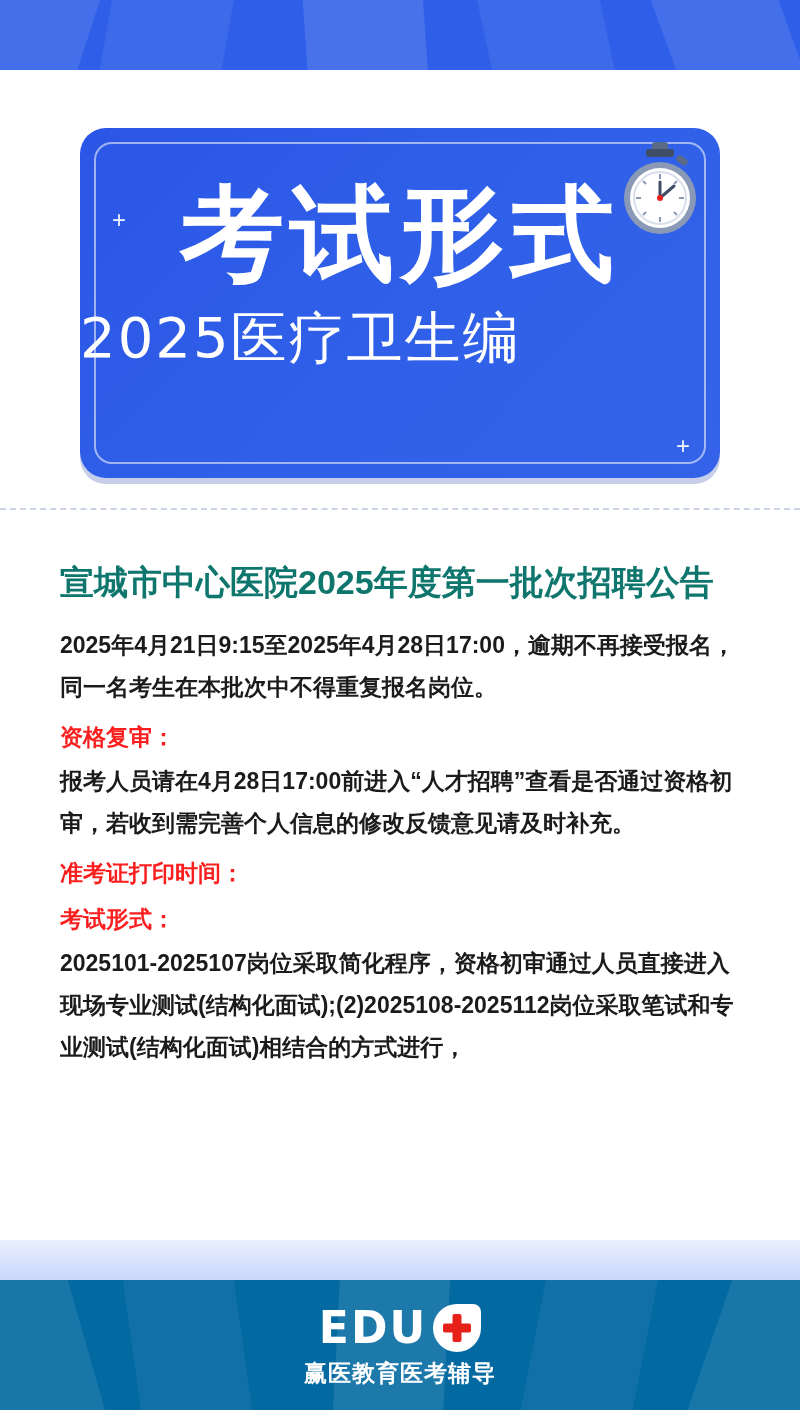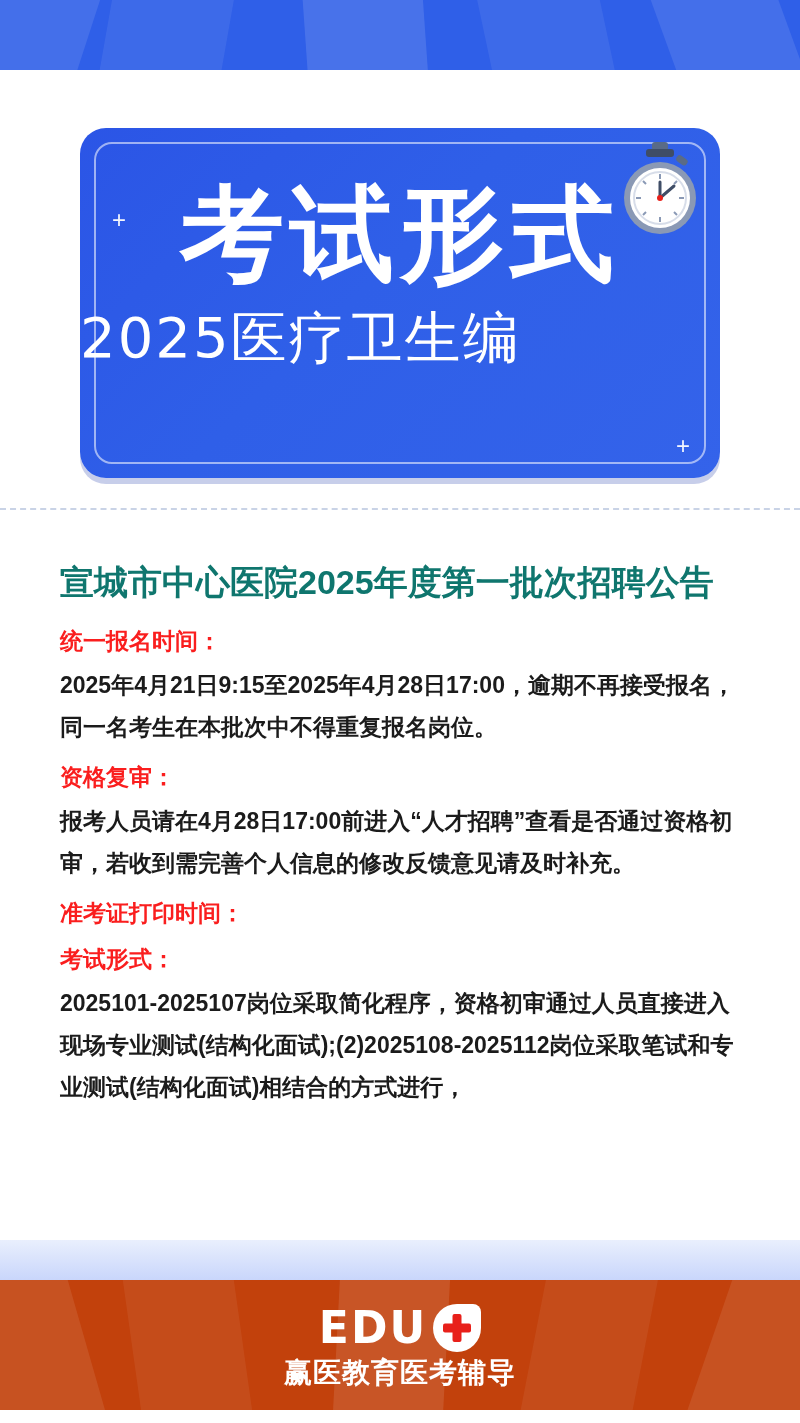--- a/index.html
+++ b/index.html
@@ -155,21 +155,21 @@
   .bottom-fade {
     position: absolute;
     left: 0; top: 1240px;
     width: 800px; height: 40px;
     background: linear-gradient(180deg, #e9effd 0%, #c9d6fb 100%);
   }
   .bottom-band {
     position: absolute;
     left: 0; top: 1280px;
     width: 800px; height: 130px;
-    background: #c2410c;
+    background: #0369a1;
     overflow: hidden;
   }
   .bray {
     position: absolute;
     bottom: -60px;
     width: 110px;
     height: 260px;
     background: rgba(255,255,255,0.09);
     transform-origin: 50% 100%;
   }
@@ -219,21 +219,21 @@
     transform: translateX(-50%);
   }
   .cross-badge::after {
     top: 50%; left: 10px;
     width: 28px; height: 9px;
     transform: translateY(-50%);
   }
   .logo-sub {
     margin-top: 6px;
     color: #ffffff;
-    font-size: 28px;
+    font-size: 23px;
     line-height: 30px;
     font-weight: 700;
     letter-spacing: 1px;
   }
 </style>
 </head>
 <body>
 
 <div class="poster">
 
@@ -279,21 +279,20 @@
           <circle cx="44" cy="58" r="3" fill="#e8201a"></circle>
         </svg>
       </div>
     </div>
 
     <div class="dashed"></div>
 
     <div class="article">
       <h1 class="doc-title">宣城市中心医院2025年度第一批次招聘公告</h1>
 
-      <div class="sec-head">统一报名时间：</div>
       <p class="sec-body">2025年4月21日9:15至2025年4月28日17:00，逾期不再接受报名，同一名考生在本批次中不得重复报名岗位。</p>
 
       <div class="sec-head">资格复审：</div>
       <p class="sec-body">报考人员请在4月28日17:00前进入“人才招聘”查看是否通过资格初审，若收到需完善个人信息的修改反馈意见请及时补充。</p>
 
       <div class="sec-head">准考证打印时间：</div>
 
       <div class="sec-head">考试形式：</div>
       <p class="sec-body">2025101-2025107岗位采取简化程序，资格初审通过人员直接进入现场专业测试(结构化面试);(2)2025108-2025112岗位采取笔试和专业测试(结构化面试)相结合的方式进行，</p>
     </div>

